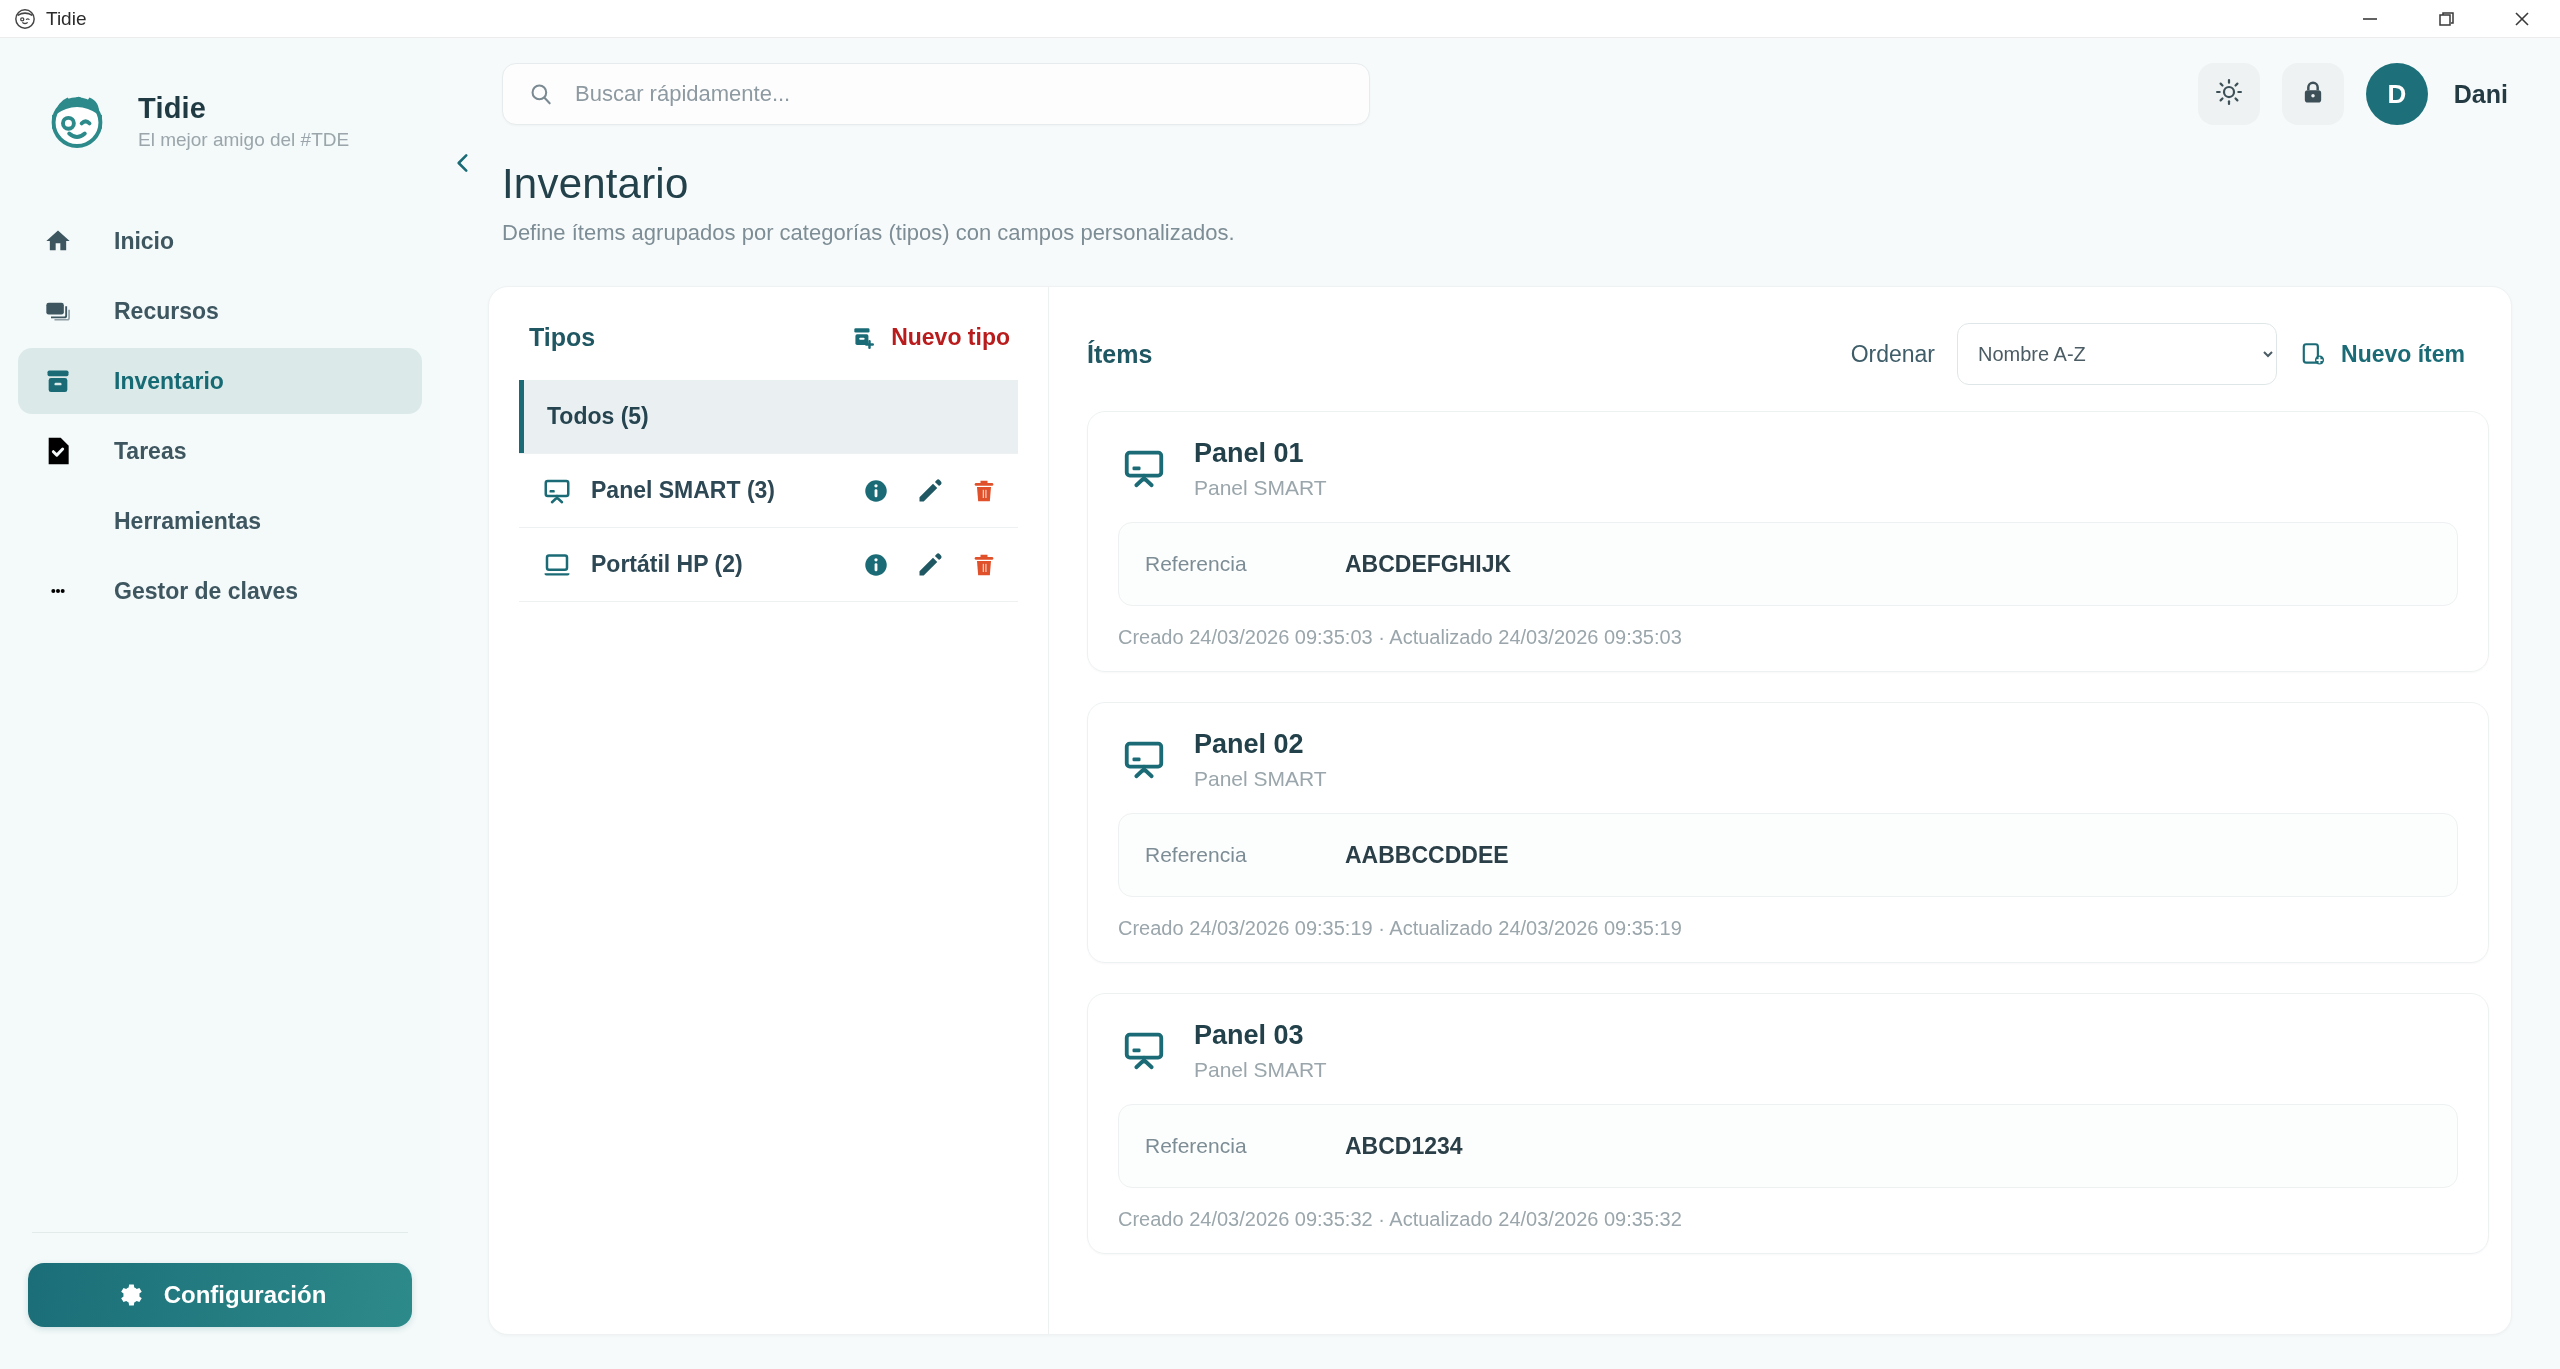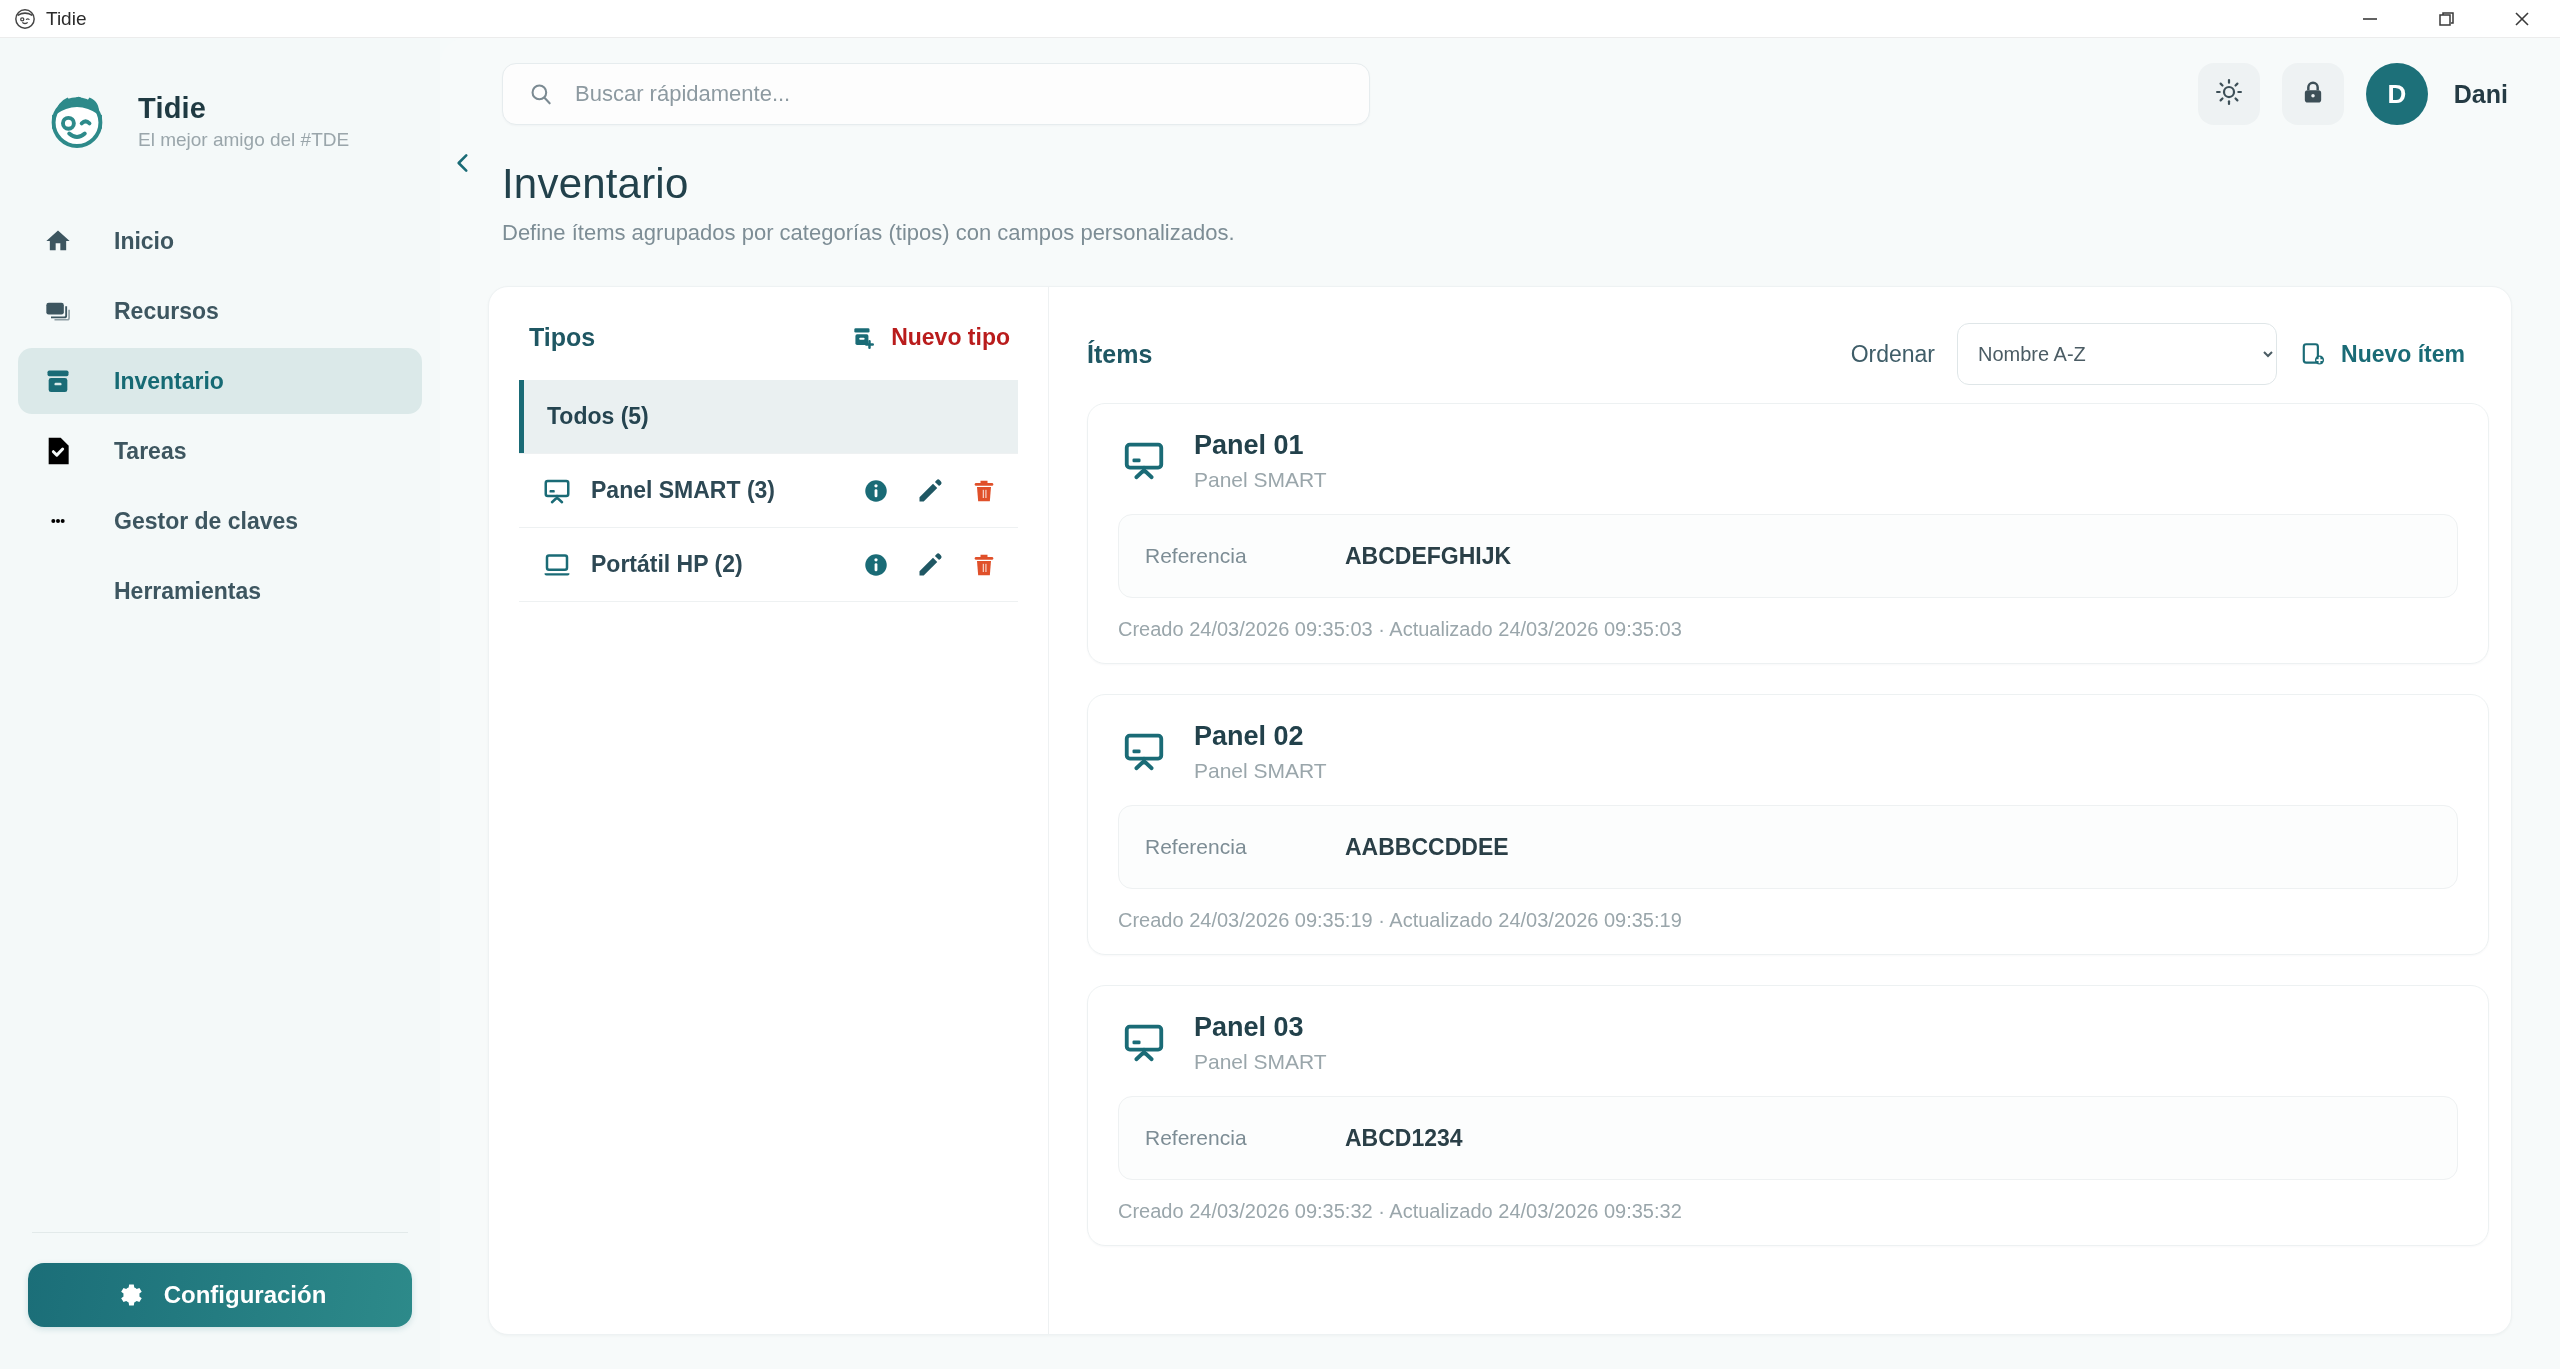--- a/index.html
+++ b/index.html
@@ -215,21 +215,21 @@
     cursor: pointer;
   }
   .new-item-btn {
     display: flex; align-items: center; gap: 14px;
     font-size: 23px; font-weight: 700; color: #1a6b76;
     cursor: pointer;
   }
   .new-item-btn .ico { width: 28px; height: 28px; display: flex; align-items: center; justify-content: center; }
 
   .items-scroll {
-    margin-top: 18px;
+    margin-top: 26px;
     flex: 1 1 auto; min-height: 0;
     overflow-y: scroll;
     padding: 0 22px 0 38px;
     position: relative;
   }
   .items-scroll::-webkit-scrollbar { width: 22px; }
   .items-scroll::-webkit-scrollbar-track { background: #ffffff; }
   .items-scroll::-webkit-scrollbar-thumb { background: #858585; border-radius: 11px; border: 5px solid #ffffff; }
 
   .item-card {
@@ -346,34 +346,34 @@
       </div>
       <div class="nav-item">
         <svg class="ico" viewBox="0 0 24 24" width="28" height="28">
           <path d="M5 2 h9 l6 6 v14 H5 z" stroke="none"></path>
           <path d="M8.5 12.5 l2.6 2.6 l4.4 -4.6" fill="none" stroke="#f4f9f9" stroke-width="2.2" stroke-linecap="round" stroke-linejoin="round"></path>
         </svg>
         <span>Tareas</span>
       </div>
       <div class="nav-item">
         <svg class="ico" viewBox="0 0 24 24" width="28" height="28">
+          <rect x="3" y="3" width="18" height="18" rx="3.5" fill="none" stroke-width="2"></rect>
+          <path d="M12 17 V9" fill="none" stroke-width="2.1" stroke-linecap="round"></path>
+          <path d="M8.8 11.6 L12 8.4 l3.2 3.2" fill="none" stroke-width="2.1" stroke-linecap="round" stroke-linejoin="round"></path>
+        </svg>
+        <span>Herramientas</span>
+      </div>
+      <div class="nav-item">
+        <svg class="ico" viewBox="0 0 24 24" width="28" height="28">
           <rect x="2.5" y="6" width="19" height="12" rx="3.5" fill="none" stroke-width="1.9"></rect>
           <circle cx="8.5" cy="12" r="1.5" stroke="none"></circle>
           <circle cx="12" cy="12" r="1.5" stroke="none"></circle>
           <circle cx="15.5" cy="12" r="1.5" stroke="none"></circle>
         </svg>
         <span>Gestor de claves</span>
-      </div>
-      <div class="nav-item">
-        <svg class="ico" viewBox="0 0 24 24" width="28" height="28">
-          <rect x="3" y="3" width="18" height="18" rx="3.5" fill="none" stroke-width="2"></rect>
-          <path d="M12 17 V9" fill="none" stroke-width="2.1" stroke-linecap="round"></path>
-          <path d="M8.8 11.6 L12 8.4 l3.2 3.2" fill="none" stroke-width="2.1" stroke-linecap="round" stroke-linejoin="round"></path>
-        </svg>
-        <span>Herramientas</span>
       </div>
     </nav>
 
     <div class="sidebar-spacer"></div>
     <div class="sidebar-sep"></div>
     <div class="settings-btn">
       <span class="ico">
         <svg viewBox="0 0 24 24" width="28" height="28" fill="#ffffff">
           <path d="M12 8.3a3.7 3.7 0 1 0 0 7.4 3.7 3.7 0 0 0 0-7.4zm9 3.7a8.6 8.6 0 0 0-.1-1.2l2-1.5-2-3.4-2.3.9a8.8 8.8 0 0 0-2.1-1.2L16.1 3h-4l-.4 2.6a8.8 8.8 0 0 0-2.1 1.2L7.3 5.9l-2 3.4 2 1.5a8.6 8.6 0 0 0 0 2.4l-2 1.5 2 3.4 2.3-.9a8.8 8.8 0 0 0 2.1 1.2l.4 2.6h4l.4-2.6a8.8 8.8 0 0 0 2.1-1.2l2.3.9 2-3.4-2-1.5c.1-.4.1-.8.1-1.2z"></path>
         </svg>

